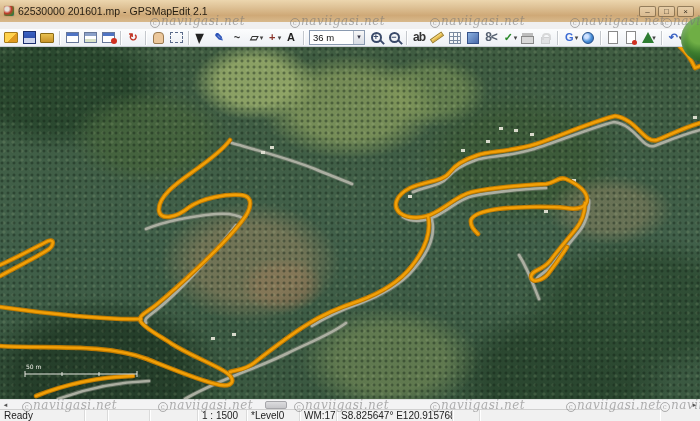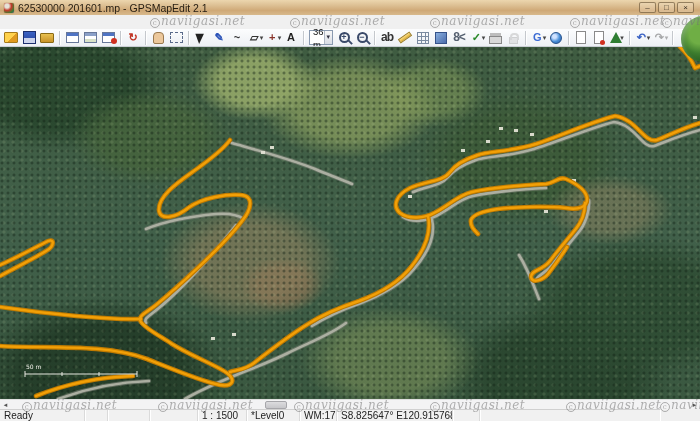--- a/index.html
+++ b/index.html
@@ -1,20 +1,20 @@
 <!DOCTYPE html>
 <html style="--track: #F2A007; --track-casing: #C07A00; --road: #B4B6A9; --road-casing: #83867C; --title-glass: #D8BD90;"><head>
 <meta charset="utf-8">
 <style>
   * { margin:0; padding:0; box-sizing:border-box; }
   html,body { width:700px; height:421px; overflow:hidden; font-family:"Liberation Sans",sans-serif; }
   #app { position:relative; width:700px; height:421px; background:#f0f0f0; overflow:hidden; }
 
   
-  .titlebar { position:absolute; left:0; top:0; width:700px; height:15px;
+  .titlebar { position:absolute; left:0; top:0; width:700px; height:22px;
     background:linear-gradient(180deg,#ecd6ae 0%,#ddc094 35%,#cfa977 70%,#d8b98c 100%);
     display:flex; align-items:center; padding:0 4px; }
   .app-icon { width:10px; height:10px; margin-right:4px; border-radius:2px;
     background:radial-gradient(circle at 30% 30%, #e6e2d8 0 20%, #c23b2a 45%, #3f7d2f 75%, #2a4f86 100%);
     box-shadow:0 0 1px #6a4a20; }
   .title-text { font-size:10.5px; color:#241c10; white-space:nowrap; }
   .win-controls { margin-left:auto; display:flex; gap:2px; padding-right:2px; }
   .win-btn { width:17px; height:11px; border:1px solid rgba(80,60,30,.55); border-radius:2px;
     background:rgba(255,245,225,.25); color:#3a3125; font-size:8px; line-height:9px; text-align:center; }
 
@@ -51,21 +51,21 @@
   .k-grid { width:12px; height:12px; background:linear-gradient(#7a8aa0 1px,transparent 1px),linear-gradient(90deg,#7a8aa0 1px,transparent 1px); background-size:4px 4px; border-right:1px solid #7a8aa0; border-bottom:1px solid #7a8aa0; }
   .k-bluesq { width:12px; height:12px; background:linear-gradient(135deg,#8ab0e0,#4a6aaa); border:1px solid #35528a; }
   .k-printer { width:13px; height:8px; background:#d8d8d8; border:1px solid #888; box-shadow:0 -4px 0 -1px #bdbdbd; margin-top:4px; }
   .k-lock { width:9px; height:7px; background:#c8c8c8; border:1px solid #999; margin-top:6px; }
   .k-lock::before { content:""; position:absolute; top:-5px; left:0px; width:5px; height:5px; border:2px solid #aaa; border-bottom:none; border-radius:4px 4px 0 0; }
   .k-webglobe { width:12px; height:12px; border-radius:50%; background:radial-gradient(circle at 35% 35%,#cfe2ff 0 20%,#4a90d9 55%,#2a5aa0); border:1px solid #24508c; }
   .k-page { width:10px; height:13px; background:#fff; border:1px solid #8a8a8a; }
   .k-pagered { width:10px; height:13px; background:#fff; border:1px solid #8a8a8a; }
   .k-pagered::after { content:""; position:absolute; right:-2px; bottom:-2px; width:5px; height:5px; background:#d03020; border-radius:50%; }
   .k-tree { width:0; height:0; border-left:6px solid transparent; border-right:6px solid transparent; border-bottom:11px solid #2e7d32; }
-  .tb-combo { width:24px; height:15px; background:#fff; border:1px solid #8a9ab0; display:flex; align-items:center; flex:none; margin:0 2px; }
+  .tb-combo { width:56px; height:15px; background:#fff; border:1px solid #8a9ab0; display:flex; align-items:center; flex:none; margin:0 2px; }
   .tb-combo-val { flex:1; font-size:9.5px; color:#111; padding-left:3px; line-height:13px; }
   .tb-combo-arrow { width:11px; height:13px; background:linear-gradient(#f8f8f8,#d8dce4); border-left:1px solid #b0b8c4; font-size:7px; line-height:12px; text-align:center; color:#334; }
 
   
   .map { position:absolute; left:0; top:47px; width:700px; height:352px; overflow:hidden; background-color:#42603f; }
   .map-bg { position:absolute; inset:0;
     background-image:
       radial-gradient(90px 55px at 255px 35px,  rgba(152,172,106,.85) 0 40%, transparent 70%),
       radial-gradient(120px 70px at 350px 60px, rgba(140,160,95,.70) 0 45%, transparent 75%),
       radial-gradient(80px 50px at 432px 45px,  rgba(125,150,88,.60) 0 40%, transparent 70%),

